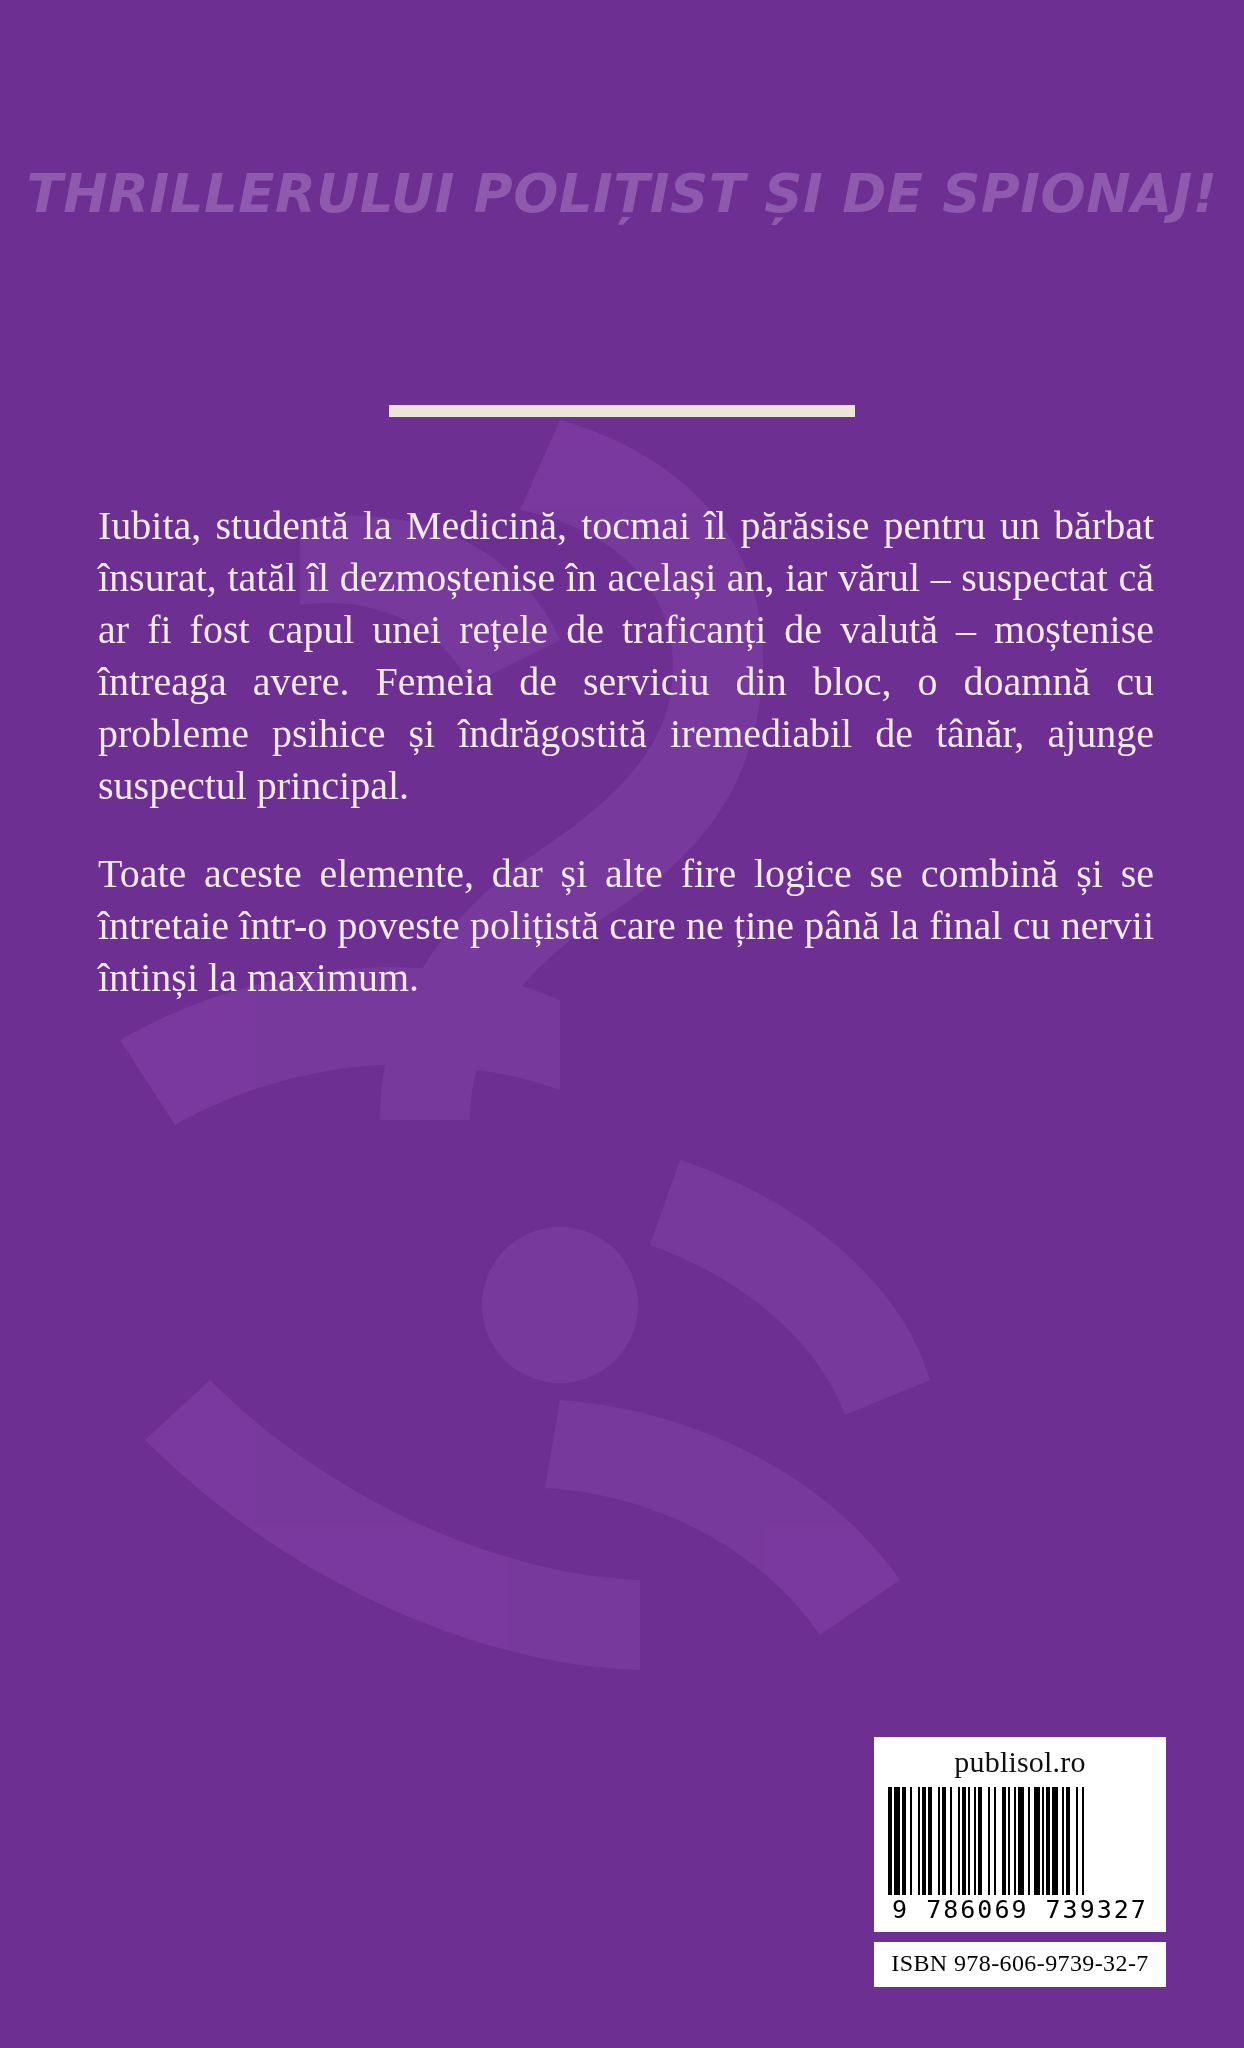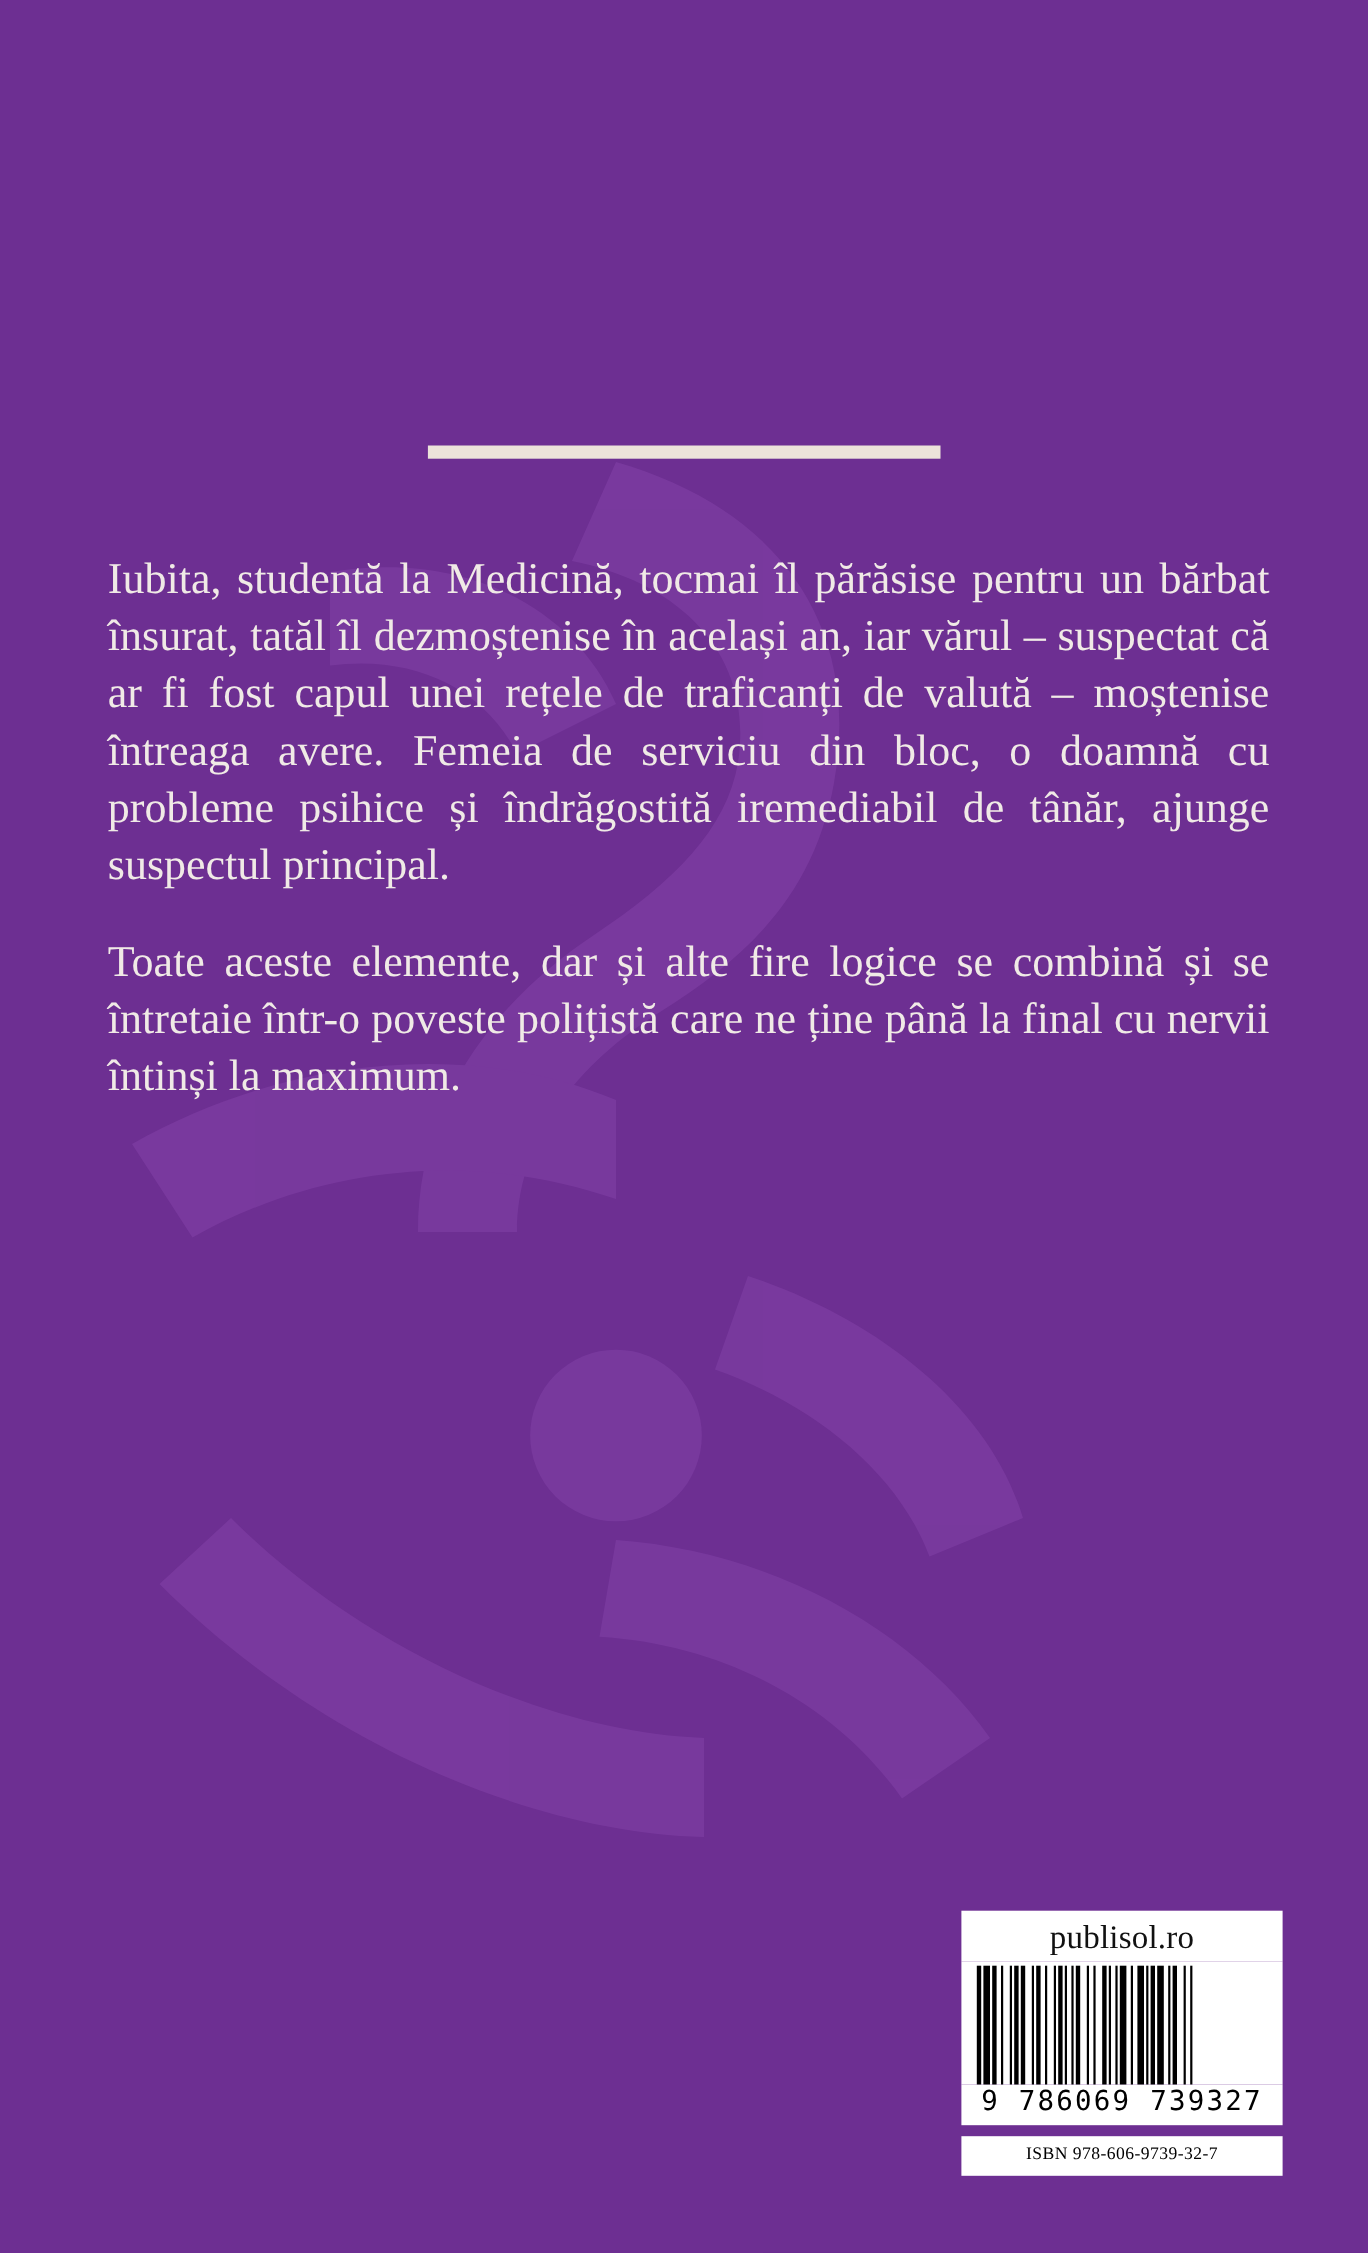--- a/index.html
+++ b/index.html
@@ -103,21 +103,21 @@
     font-family: "DejaVu Sans Mono", monospace;
     font-size: 25px;
     text-align: center;
     letter-spacing: 2px;
     padding: 0 0 8px 0;
   }
   .isbn {
     background: #ffffff;
     color: #000;
     font-family: "Liberation Serif", serif;
-    font-size: 16px;
+    font-size: 24px;
     text-align: center;
     padding: 8px 0 10px 0;
     margin-top: 10px;
     letter-spacing: 0.4px;
   }
 </style>
 </head>
 <body>
 
 <div class="page">
@@ -130,20 +130,21 @@
         <ellipse cx="560" cy="905" rx="78" ry="78"></ellipse>
         <path d="M120 640 C 260 560, 430 545, 560 600 L 560 690 C 430 645, 290 660, 175 725 Z"></path>
         <path d="M680 760 C 800 800, 900 880, 930 980 L 845 1015 C 815 935, 735 875, 650 845 Z"></path>
         <path d="M210 980 C 330 1100, 500 1175, 640 1180 L 640 1270 C 470 1265, 280 1175, 145 1040 Z"></path>
         <path d="M560 1000 C 700 1010, 830 1080, 900 1180 L 820 1235 C 760 1150, 660 1095, 545 1088 Z"></path>
       </g>
     </svg>
   </div>
 
   <div class="headline">
+    <span class="l2">THRILLERULUI POLIȚIST ȘI DE SPIONAJ!</span>
   </div>
 
   <div class="rule"></div>
 
   <div class="copy">
     <p>Iubita, studentă la Medicină, tocmai îl părăsise pentru un bărbat însurat, tatăl îl dezmoștenise în același an, iar vărul – suspectat că ar fi fost capul unei rețele de traficanți de valută – moștenise întreaga avere. Femeia de serviciu din bloc, o doamnă cu probleme psihice și îndrăgostită iremediabil de tânăr, ajunge suspectul principal.</p>
     <p>Toate aceste elemente, dar și alte fire logice se combină și se întretaie într-o poveste polițistă care ne ține până la final cu nervii întinși la maximum.</p>
   </div>
 
   <div class="barcode-block">

